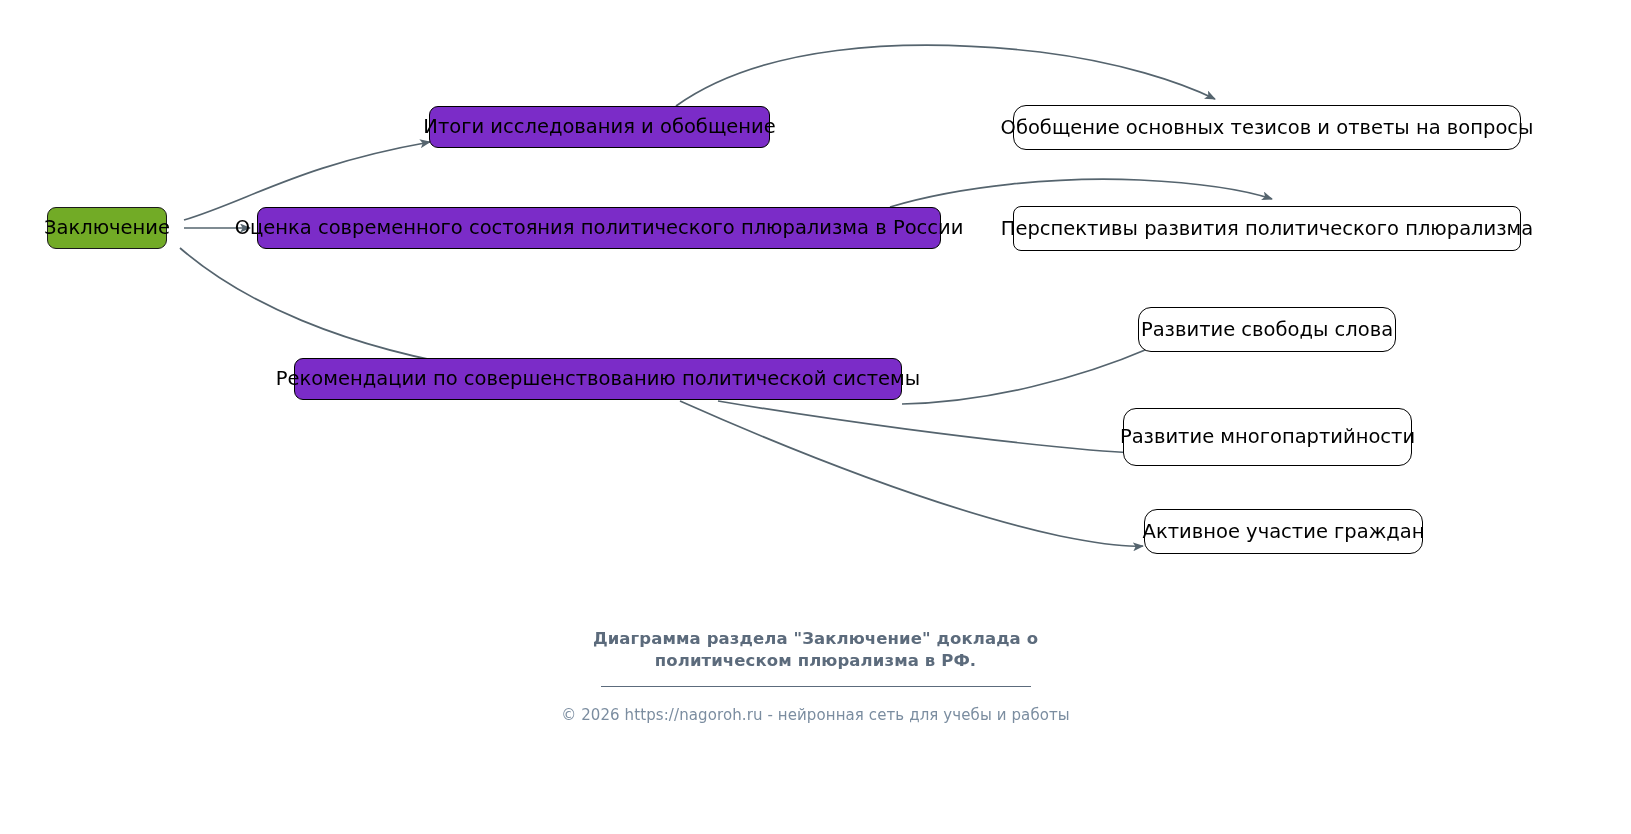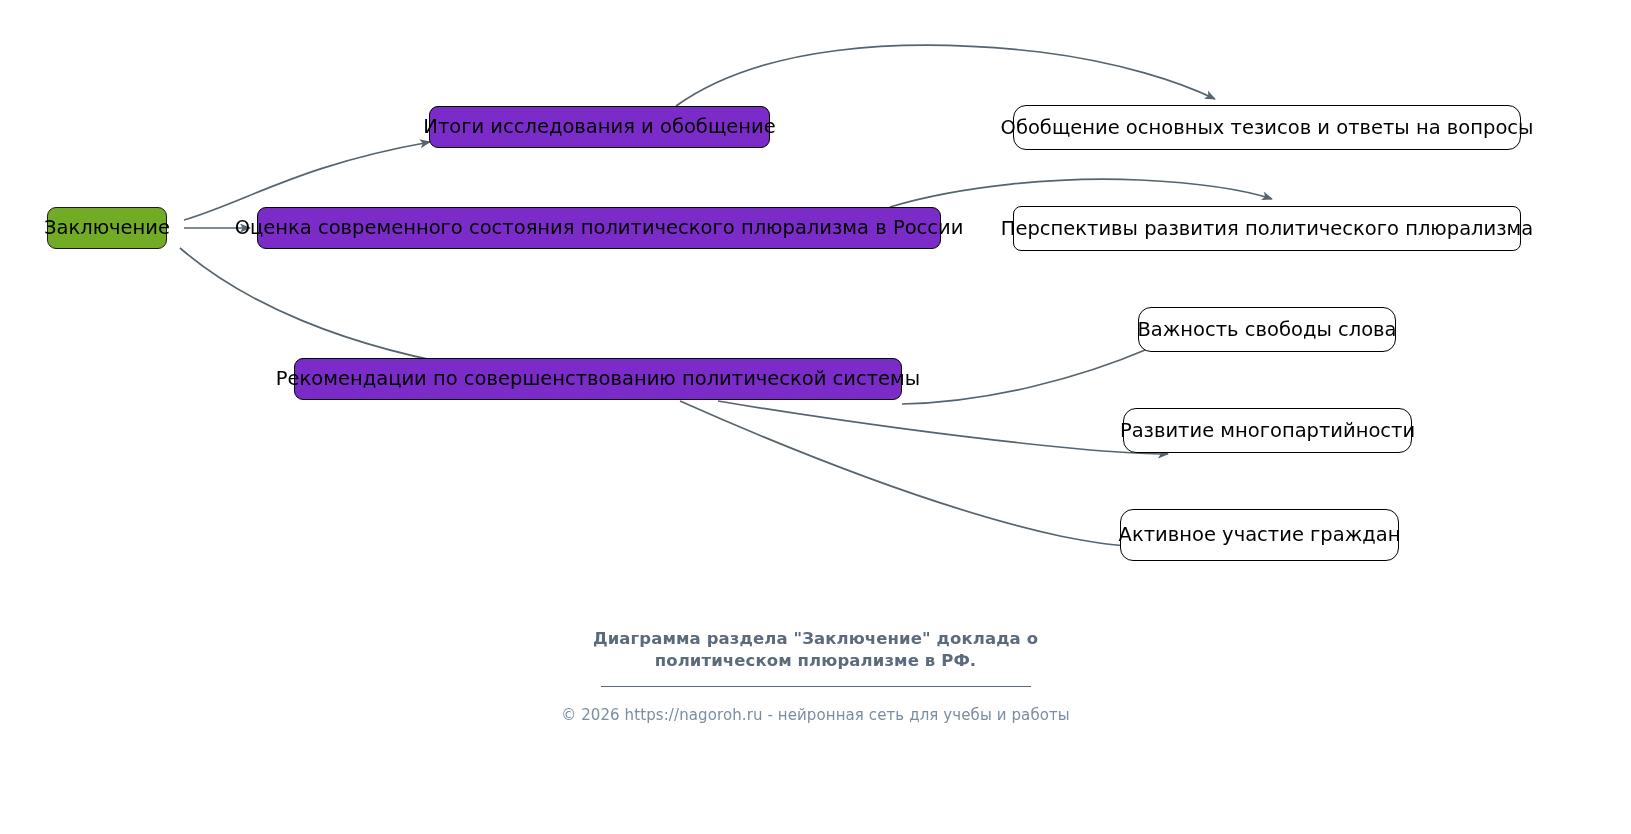--- a/index.html
+++ b/index.html
@@ -137,33 +137,33 @@
 
   <div class="node leaf" style="left:1013px; top:105px; width:508px; height:45px;">
     <span class="node-label">Обобщение основных тезисов и ответы на вопросы</span>
   </div>
 
   <div class="node leaf" style="left:1013px; top:206px; width:508px; height:45px;border-radius:8px;">
     <span class="node-label">Перспективы развития политического плюрализма</span>
   </div>
 
   <div class="node leaf" style="left:1138px; top:307px; width:258px; height:45px;">
-    <span class="node-label">Важность свободы слова</span>
+    <span class="node-label">Развитие свободы слова</span>
   </div>
 
-  <div class="node leaf" style="left:1123px; top:408px; width:289px; height:45px;">
+  <div class="node leaf" style="left:1123px; top:408px; width:289px; height:58px;">
     <span class="node-label">Развитие многопартийности</span>
   </div>
 
-  <div class="node leaf" style="left:1120px; top:509px; width:279px; height:52px;justify-content:center;">
+  <div class="node leaf" style="left:1144px; top:509px; width:279px; height:45px;justify-content:center;">
     <span class="node-label">Активное участие граждан</span>
   </div>
 
   <div class="caption-block">
     <div class="caption-title">
       <div>Диаграмма раздела "Заключение" доклада о</div>
-      <div>политическом плюрализме в РФ.</div>
+      <div>политическом плюрализма в РФ.</div>
     </div>
     <div class="caption-rule"></div>
     <div class="caption-copyright">© 2026 https://nagoroh.ru - нейронная сеть для учебы и работы</div>
   </div>
 
 </div>
 
 </body></html>

